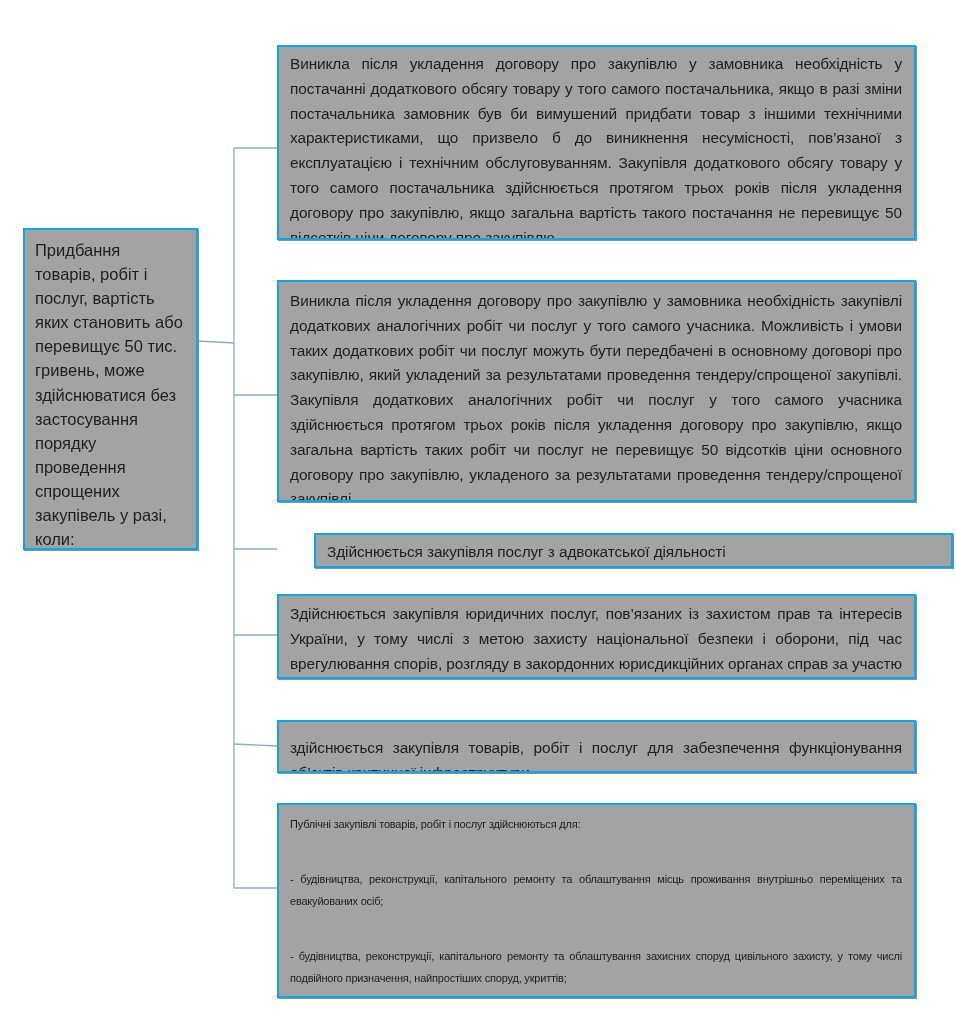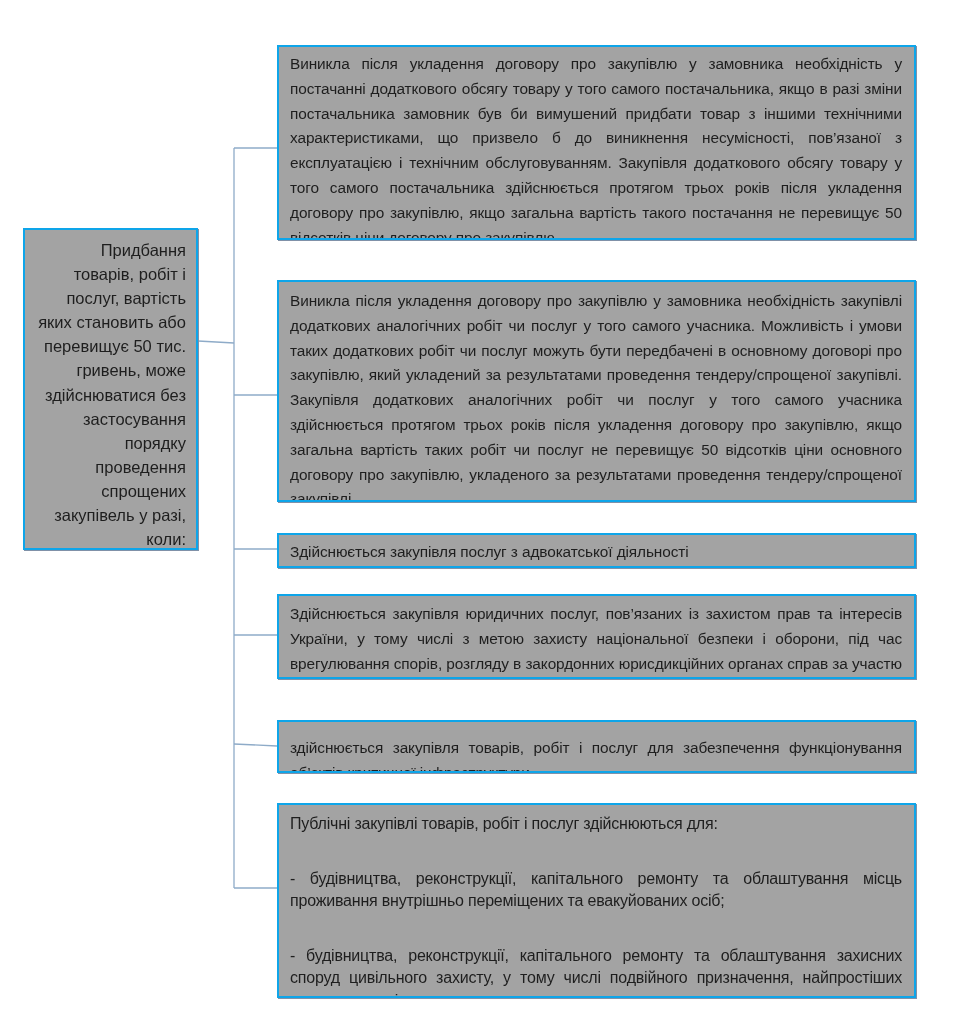--- a/index.html
+++ b/index.html
@@ -21,44 +21,44 @@
       background: #a3a3a3;
       border: 2px solid #0ea5e9;
       box-shadow: 1px 1px 0 #8091a8;
       overflow: hidden;
     }
     .root-box {
       left: 23px;
       top: 228px;
       width: 175px;
       height: 322px;
-      text-align: right;
+      text-align: left;
       font-size: 16.5px;
       line-height: 24.1px;
       padding: 8px 10px 0 10px;
     }
     .child {
       left: 277px;
       width: 639px;
       padding: 5px 12px 0 11px;
       font-size: 15.4px;
       line-height: 24.8px;
       text-align: justify;
       text-align-last: left;
       letter-spacing: -0.1px;
     }
     .child p {
       margin: 0;
     }
     #c1 { top: 45px;  height: 195px; padding-top: 5px; }
     #c2 { top: 280px; height: 222px; padding-top: 7px; }
-    #c3 { top: 533px; height: 35px;  padding-top: 5px; }
+    #c3 { top: 533px; height: 35px;  padding-top: 5px; margin-left: 37px; }
     #c4 { top: 594px; height: 85px; padding-top: 6px; }
     #c5 { top: 720px; height: 53px;  padding-top: 14px; }
-    #c6 { top: 803px; height: 195px; padding-top: 8px; font-size: 16px; line-height: 22.5px; letter-spacing: -0.2px; }
+    #c6 { top: 803px; height: 195px; padding-top: 8px; font-size: 11px; line-height: 22.5px; letter-spacing: -0.2px; }
     .c6-line { display: block; }
     .c6-line.justify {
       text-align: justify;
       text-align-last: left;
       margin-top: 32px;
     }
     svg.connectors {
       position: absolute;
       left: 0;
       top: 0;

